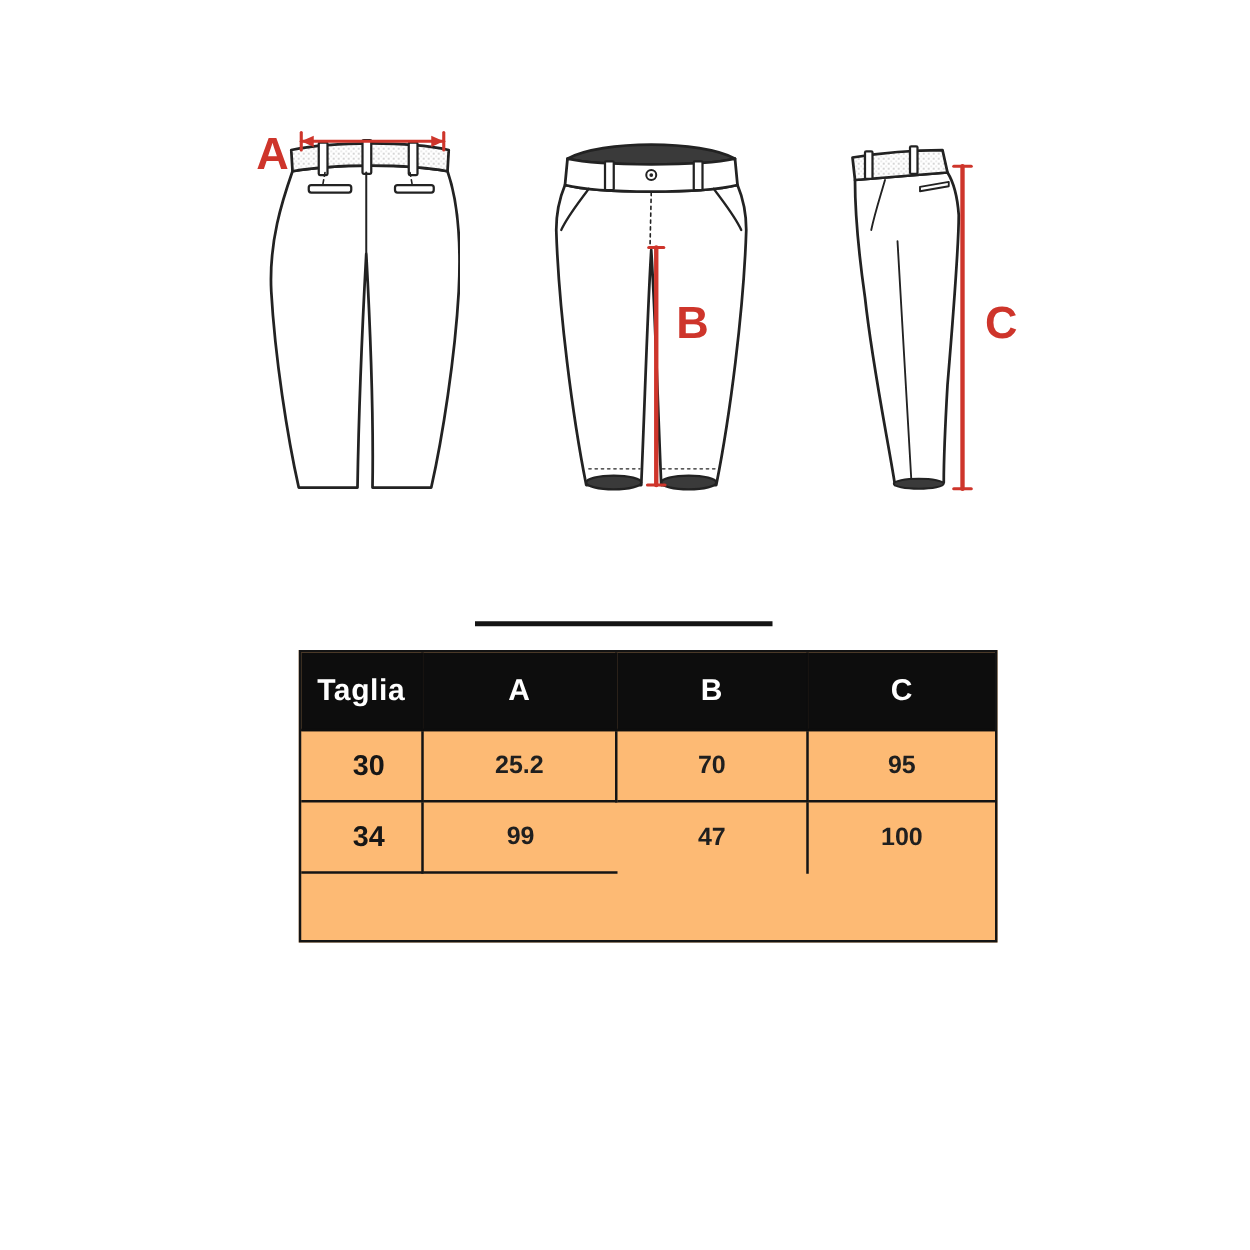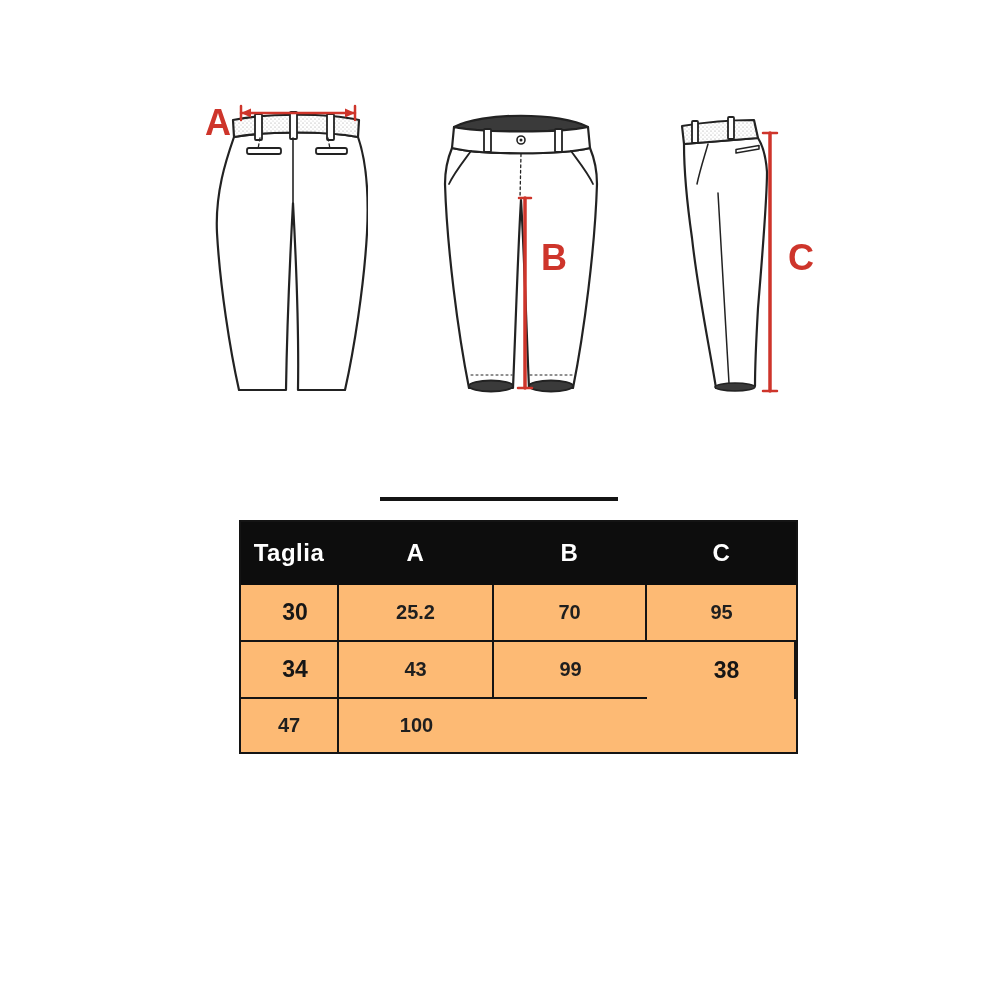--- a/index.html
+++ b/index.html
@@ -172,21 +172,19 @@
     <div class="cell head">A</div>
     <div class="cell head">B</div>
     <div class="cell head col-last">C</div>
 
     <div class="cell size-col">30</div>
     <div class="cell">25.2</div>
     <div class="cell">70</div>
     <div class="cell col-last">95</div>
 
     <div class="cell size-col">34</div>
-    <div class="cell">43</div>
     <div class="cell col-last">99</div>
 
-    <div class="cell size-col row-last">38</div>
     <div class="cell row-last">47</div>
     <div class="cell row-last col-last">100</div>
   </div>
 
 </div>
 
 </body></html>

